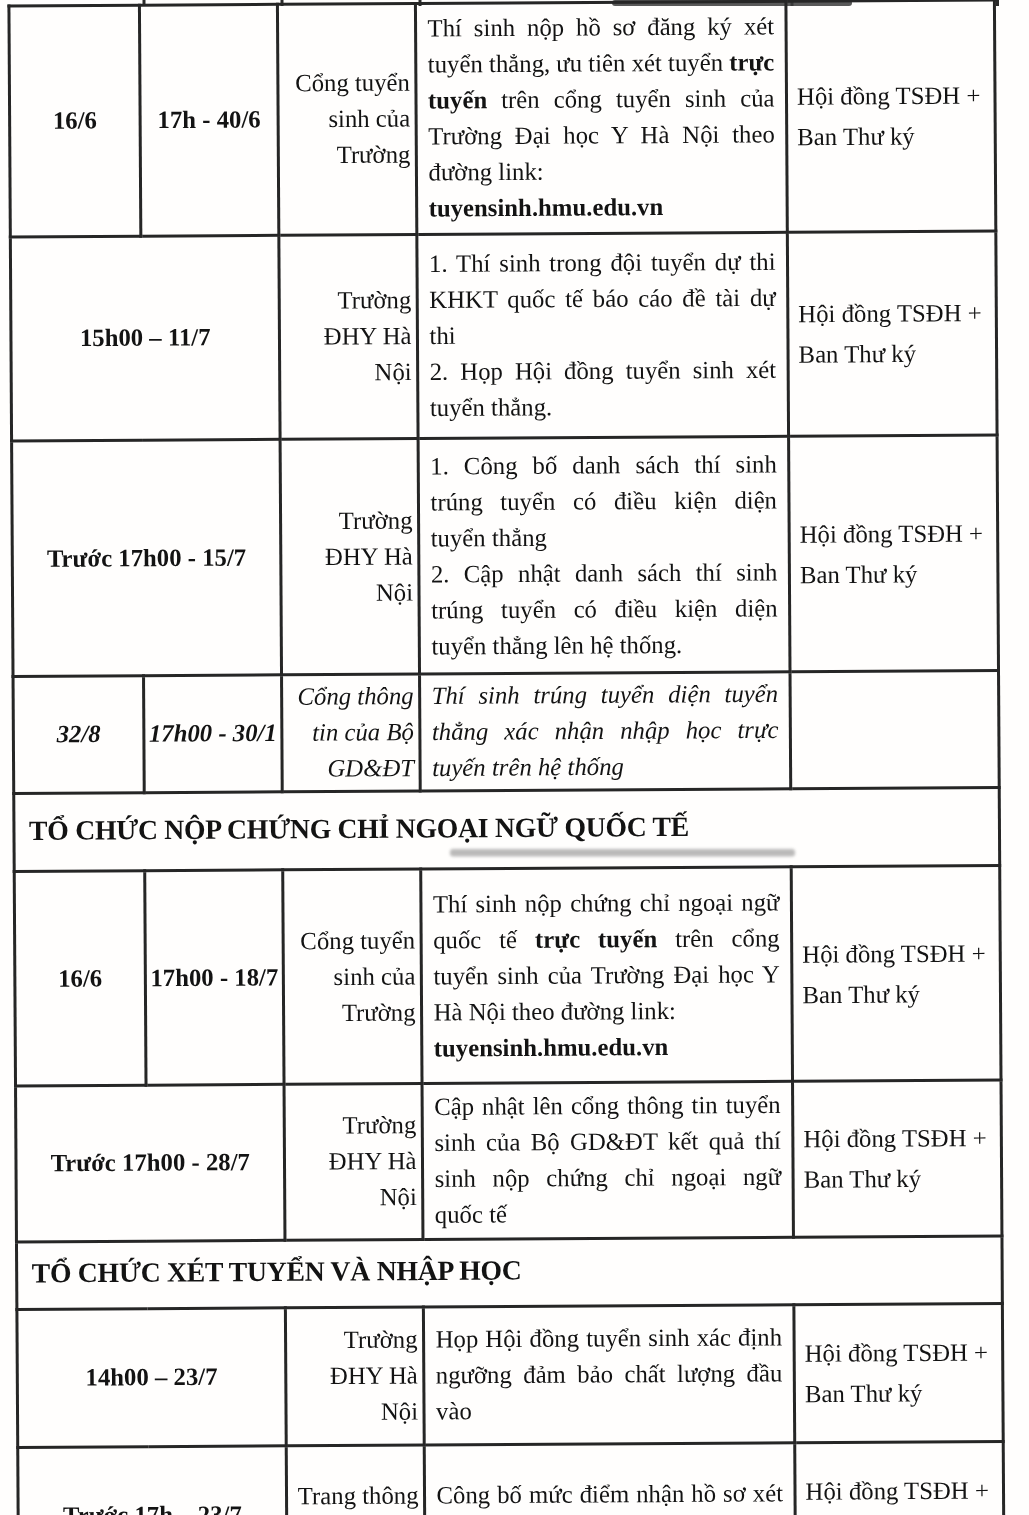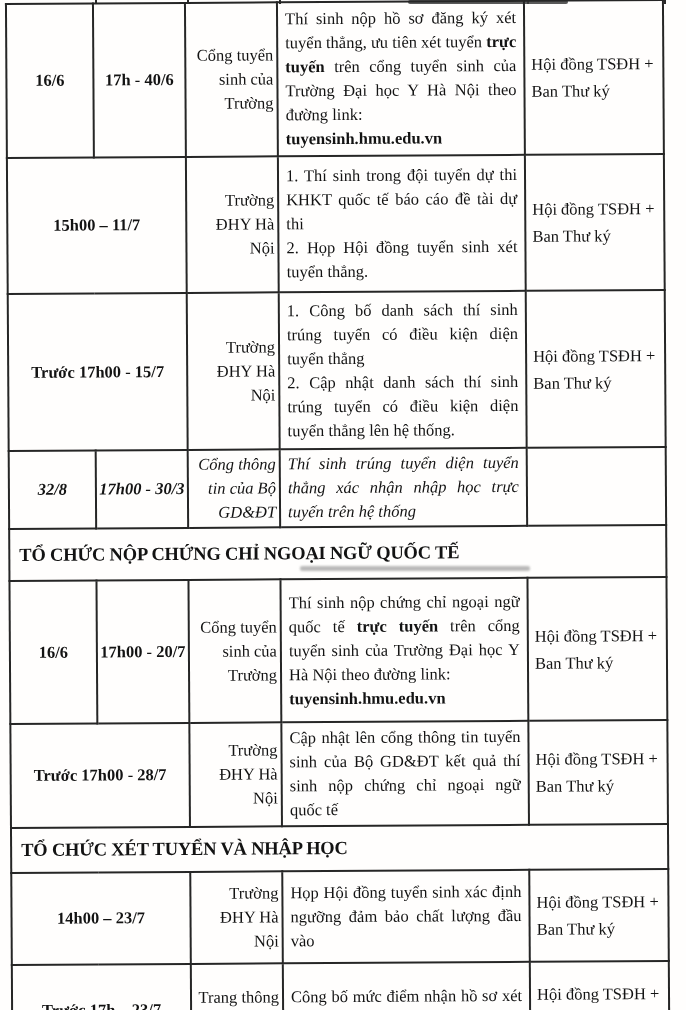--- a/index.html
+++ b/index.html
@@ -121,33 +121,33 @@
 
       <tr class="h157">
         <td class="c-datetime" colspan="2">Trước 17h00 - 15/7</td>
         <td class="c-venue">Trường ĐHY Hà Nội</td>
         <td class="c-task">1. Công bố danh sách thí sinh trúng tuyển có điều kiện diện tuyển thẳng<br>2. Cập nhật danh sách thí sinh trúng tuyển có điều kiện diện tuyển thẳng lên hệ thống.</td>
         <td class="c-owner">Hội đồng TSĐH + Ban Thư ký</td>
       </tr>
 
       <tr class="h73 it">
         <td class="c-date">32/8</td>
-        <td class="c-time">17h00 - 30/3</td>
+        <td class="c-time">17h00 - 30/1</td>
         <td class="c-venue">Cổng thông tin của Bộ GD&amp;ĐT</td>
         <td class="c-task">Thí sinh trúng tuyển diện tuyển thẳng xác nhận nhập học trực tuyến trên hệ thống</td>
         <td class="c-owner"></td>
       </tr>
 
       <tr class="sec h52">
         <td colspan="5">TỔ CHỨC NỘP CHỨNG CHỈ NGOẠI NGỮ QUỐC TẾ</td>
       </tr>
 
       <tr class="h143">
         <td class="c-date">16/6</td>
-        <td class="c-time">17h00 - 20/7</td>
+        <td class="c-time">17h00 - 18/7</td>
         <td class="c-venue">Cổng tuyển sinh của Trường</td>
         <td class="c-task">Thí sinh nộp chứng chỉ ngoại ngữ quốc tế <b>trực tuyến</b> trên cổng tuyển sinh của Trường Đại học Y Hà Nội theo đường link:<br><b>tuyensinh.hmu.edu.vn</b></td>
         <td class="c-owner">Hội đồng TSĐH + Ban Thư ký</td>
       </tr>
 
       <tr class="h104">
         <td class="c-datetime" colspan="2">Trước 17h00 - 28/7</td>
         <td class="c-venue">Trường ĐHY Hà Nội</td>
         <td class="c-task">Cập nhật lên cổng thông tin tuyển sinh của Bộ GD&amp;ĐT kết quả thí sinh nộp chứng chỉ ngoại ngữ quốc tế</td>
         <td class="c-owner">Hội đồng TSĐH + Ban Thư ký</td>

